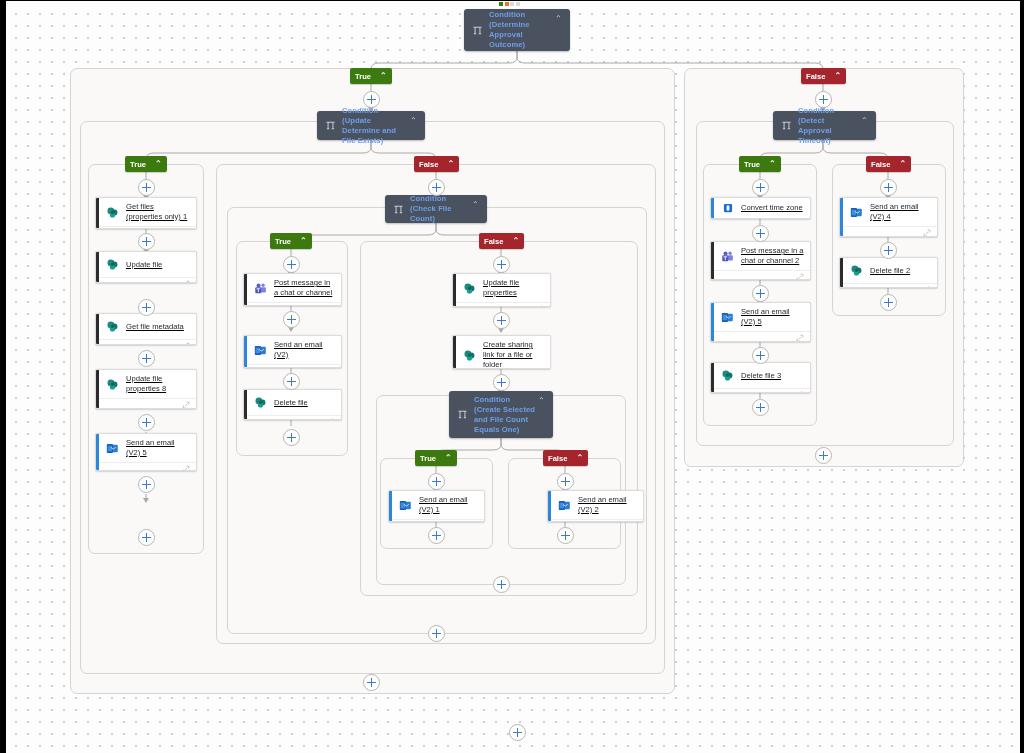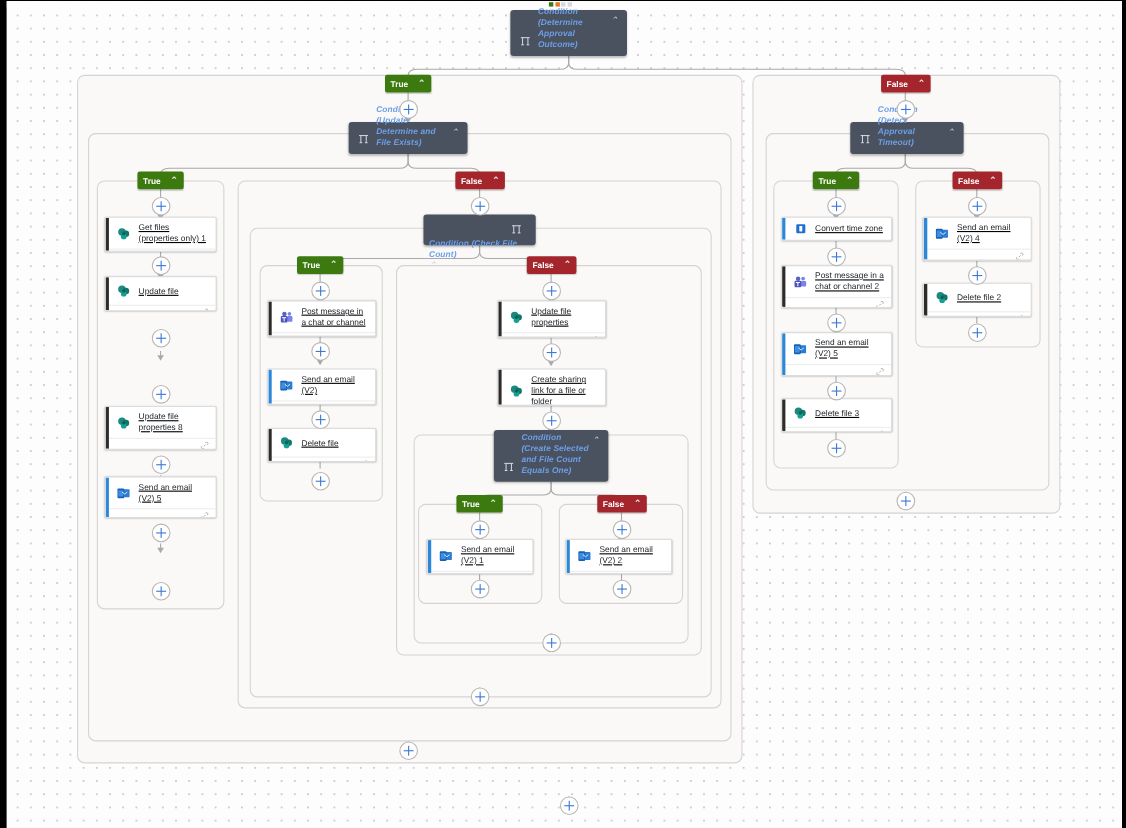--- a/index.html
+++ b/index.html
@@ -66,25 +66,24 @@
     z-index: 3;
   }
 
   
   .cond {
     position: absolute;
     background: #4a5260;
     border-radius: 3px;
     color: #6d9fe8;
     display: flex;
-    align-items: flex-end;
+    align-items: center;
     padding: 5px 6px 5px 5px;
     box-shadow: 0 1px 2px rgba(0,0,0,0.25);
     z-index: 5;
-    font-style: italic;
   }
   .cond .cicon {
     flex: 0 0 17px;
     width: 17px; height: 17px;
     margin-right: 3px;
     display: flex; align-items: center; justify-content: center;
   }
   .cond .ctitle {
     flex: 1 1 auto;
     font-size: 7.6px;
@@ -389,35 +388,58 @@
             <path d="M9 3.5l.8-.8a2.4 2.4 0 013.5 3.5l-.8.8"></path>
             <path d="M7 12.5l-.8.8a2.4 2.4 0 01-3.5-3.5l.8-.8"></path>
           </g>
         </svg>
       </div>
   </div>
 
   <div class="plus" style="left:132px; top:298px;"></div>
   <div class="arrowhead" style="left:137px; top:322px;"></div>
 
-
-  <div class="plus" style="left:132px; top:349px;"></div>
-  <div class="arrowhead" style="left:137px; top:373px;"></div>
-
-  <div class="card" style="left:89px; top:368px; width:102px; height:40px;">
+  <div class="card" style="left:89px; top:312px; width:102px; height:32px;">
     <div class="accent" style="background:#2c2c2c;"></div>
     <div class="crow">
         <span class="aicon">
           <svg viewBox="0 0 16 16" width="13" height="13">
             <circle cx="6" cy="6" r="4.2" fill="#1a8a7f"></circle>
             <circle cx="10.5" cy="8" r="3.6" fill="#0f766a"></circle>
             <circle cx="8" cy="11" r="3.2" fill="#14a090"></circle>
             <circle cx="8" cy="8" r="1.8" fill="#0b5d55"></circle>
           </svg>
         </span>
+        <span class="atitle">Get file metadata</span>
+      </div>
+    <div class="cfoot">
+        <svg class="linkicon" viewBox="0 0 16 16">
+          <g fill="none" stroke="#6b6b6b" stroke-width="1.5">
+            <path d="M6.5 9.5L9.5 6.5"></path>
+            <path d="M9 3.5l.8-.8a2.4 2.4 0 013.5 3.5l-.8.8"></path>
+            <path d="M7 12.5l-.8.8a2.4 2.4 0 01-3.5-3.5l.8-.8"></path>
+          </g>
+        </svg>
+      </div>
+  </div>
+
+  <div class="plus" style="left:132px; top:349px;"></div>
+  <div class="arrowhead" style="left:137px; top:373px;"></div>
+
+  <div class="card" style="left:89px; top:368px; width:102px; height:40px;">
+    <div class="accent" style="background:#2c2c2c;"></div>
+    <div class="crow">
+        <span class="aicon">
+          <svg viewBox="0 0 16 16" width="13" height="13">
+            <circle cx="6" cy="6" r="4.2" fill="#1a8a7f"></circle>
+            <circle cx="10.5" cy="8" r="3.6" fill="#0f766a"></circle>
+            <circle cx="8" cy="11" r="3.2" fill="#14a090"></circle>
+            <circle cx="8" cy="8" r="1.8" fill="#0b5d55"></circle>
+          </svg>
+        </span>
         <span class="atitle">Update file properties 8</span>
       </div>
     <div class="cfoot">
         <svg class="linkicon" viewBox="0 0 16 16">
           <g fill="none" stroke="#6b6b6b" stroke-width="1.5">
             <path d="M6.5 9.5L9.5 6.5"></path>
             <path d="M9 3.5l.8-.8a2.4 2.4 0 013.5 3.5l-.8.8"></path>
             <path d="M7 12.5l-.8.8a2.4 2.4 0 01-3.5-3.5l.8-.8"></path>
           </g>
         </svg>
@@ -453,21 +475,21 @@
 
   <div class="plus" style="left:132px; top:475px;"></div>
   <div class="arrowhead" style="left:137px; top:497px;"></div>
 
 
   <div class="plus" style="left:132px; top:528px;"></div>
 
   <div class="plus" style="left:422px; top:178px;"></div>
   <div class="arrowhead" style="left:427px; top:194px;"></div>
 
-  <div class="cond" style="left:379px; top:194px; width:102px; height:28px;flex-direction:column;">
+  <div class="cond" style="left:379px; top:194px; width:102px; height:28px;">
     <span class="cicon">
       <svg viewBox="0 0 16 16" width="13" height="13">
           <g fill="none" stroke="#d9dde3" stroke-width="1.1">
             <path d="M3 4h10"></path>
             <path d="M5 4v8"></path>
             <path d="M11 4v8"></path>
             <path d="M3.5 12h3"></path>
             <path d="M9.5 12h3"></path>
           </g>
         </svg>
@@ -660,21 +682,21 @@
         <span class="atitle">Send an email (V2) 1</span>
       </div>
     <div class="cfoot"></div>
   </div>
 
   <div class="plus" style="left:422px; top:526px;"></div>
 
   <div class="plus" style="left:551px; top:472px;"></div>
   <div class="arrowhead" style="left:556px; top:488px;"></div>
 
-  <div class="card" style="left:508px; top:489px; width:97px; height:32px;">
+  <div class="card" style="left:541px; top:489px; width:97px; height:32px;">
     <div class="accent" style="background:#2b88d8;"></div>
     <div class="crow">
         <span class="aicon">
           <svg viewBox="0 0 16 16" width="13" height="13">
             <rect x="5.5" y="3.5" width="9" height="9" rx="1" fill="#2b7cd3"></rect>
             <rect x="1" y="2.5" width="7.5" height="11" rx="1" fill="#1660b8"></rect>
             <path d="M2 4.5h5.5v7H2z" fill="#3e8ee0"></path>
             <path d="M6 6.5l3 2.3 3-2.3" fill="none" stroke="#fff" stroke-width="0.9"></path>
           </svg>
         </span>

